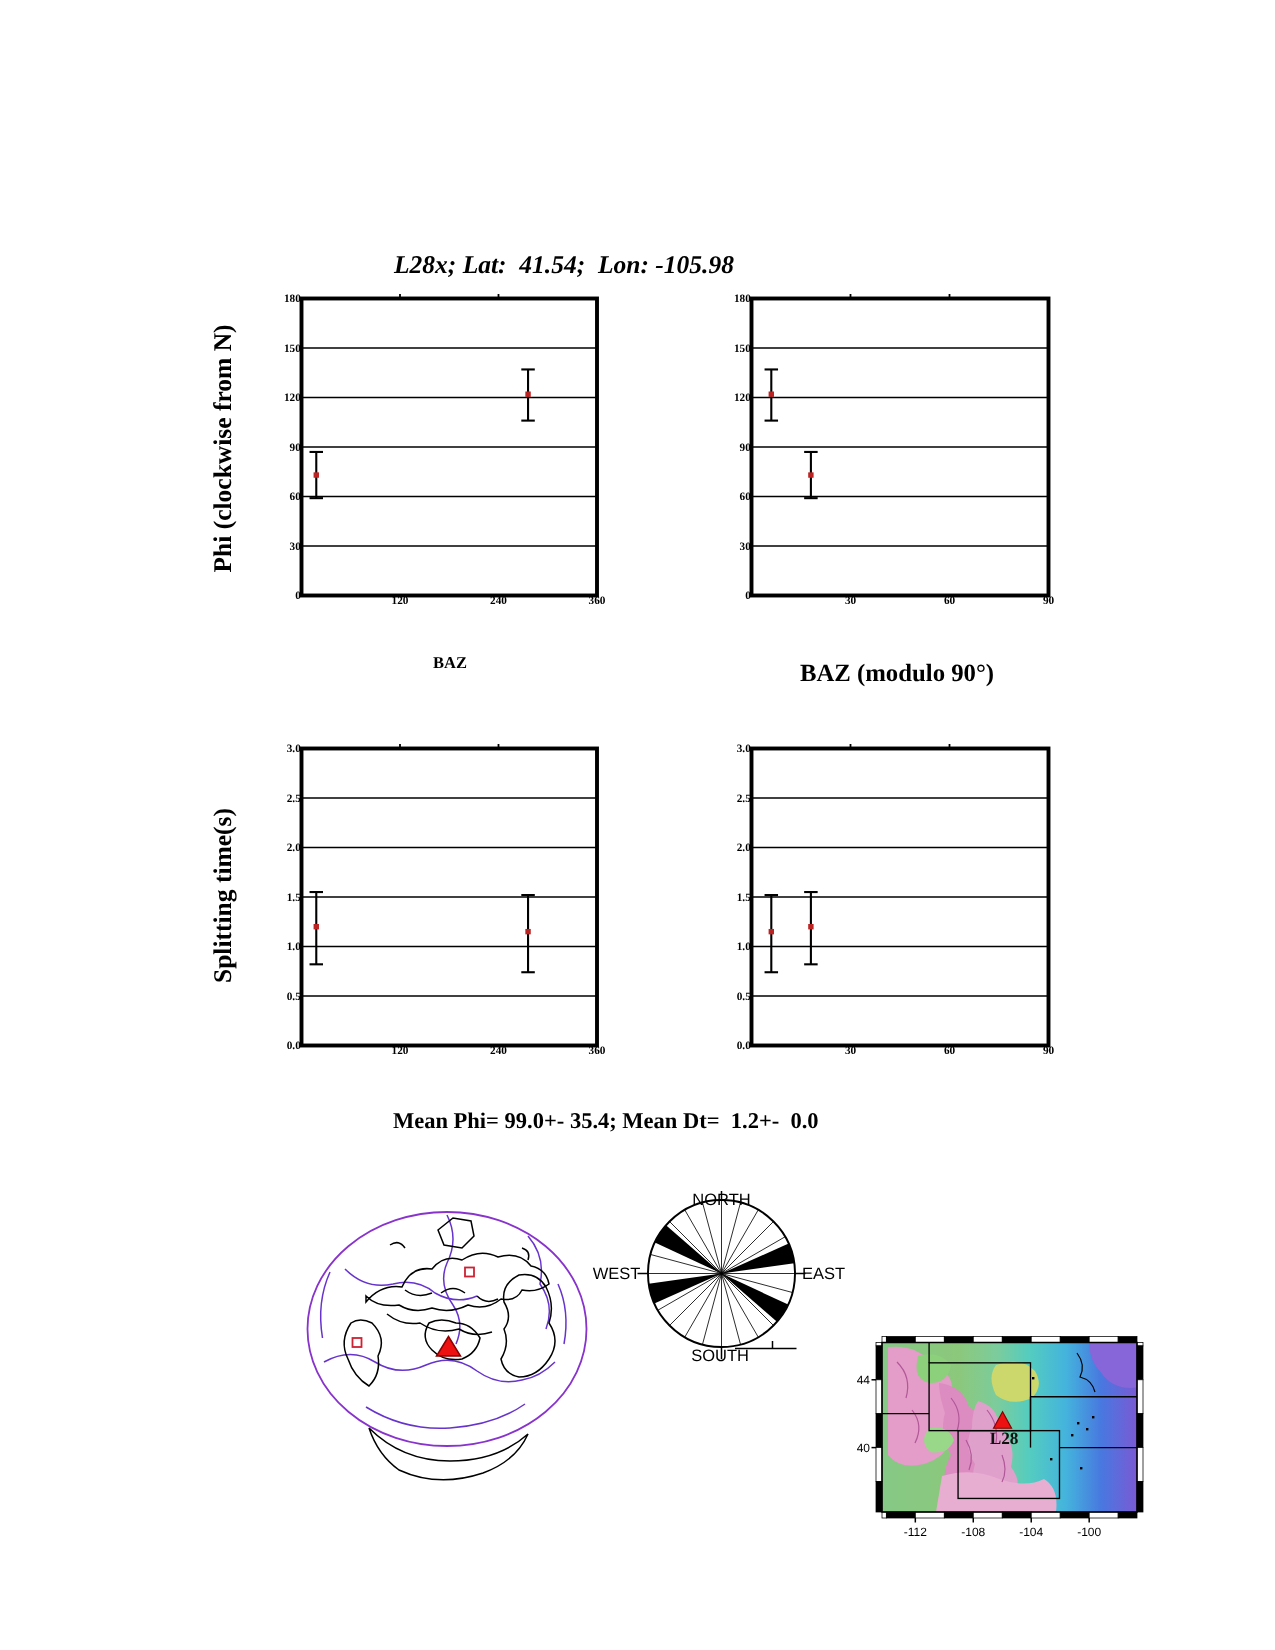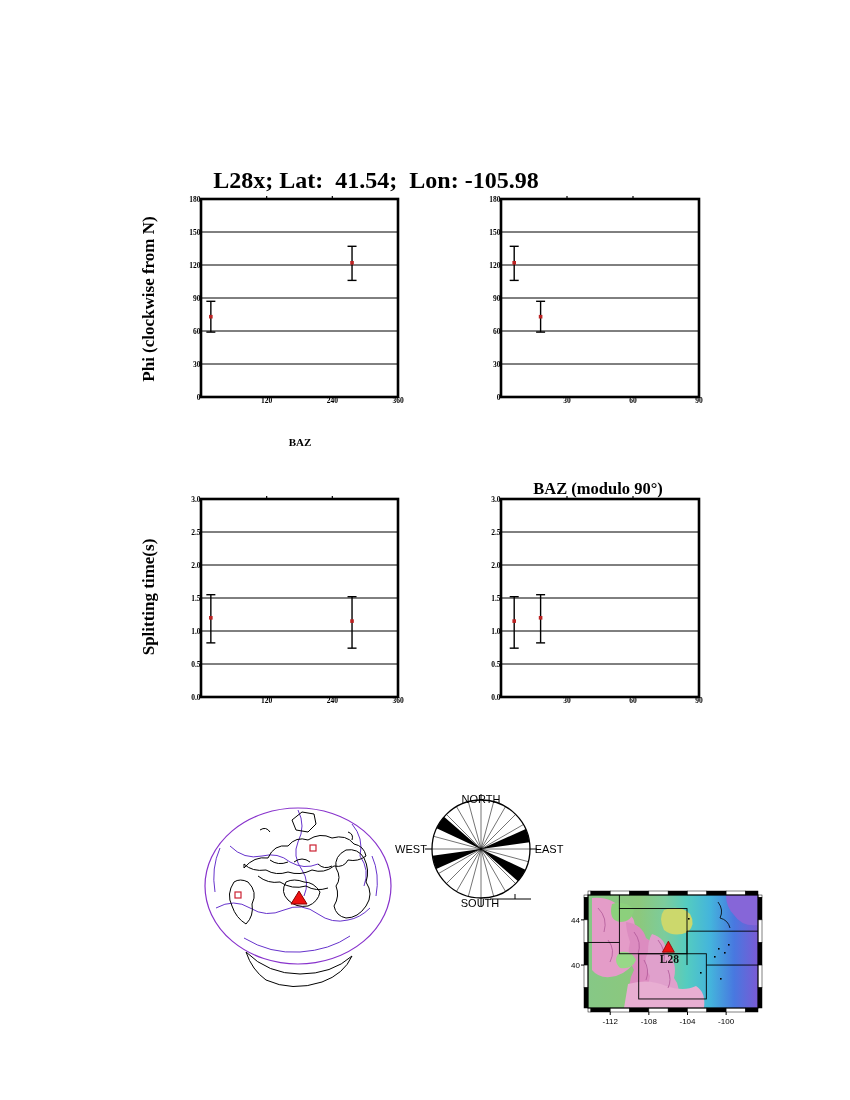--- a/index.html
+++ b/index.html
@@ -1,27 +1,27 @@
 <!DOCTYPE html>
 <html><head>
 <meta charset="utf-8">
 <style>
   html,body{margin:0;padding:0;background:#fff;}
   body{width:850px;height:1100px;overflow:hidden;}
   .page{position:relative;width:850px;height:1100px;background:#fff;
         font-family:"Liberation Serif",serif;font-weight:700;color:#000;}
   .abs{position:absolute;}
-  #title{top:167px;left:0;width:752px;text-align:center;font-size:24px;white-space:pre;}
+  #title{top:167px;left:0;width:752px;text-align:center;font-size:17px;white-space:pre;font-style:italic;}
   .ylab{width:220px;height:22px;text-align:center;font-size:17px;
         transform:rotate(-90deg);transform-origin:center center;}
   #ylab-phi{left:40px;top:288px;}
   #ylab-dt{left:40px;top:586px;}
   .xlab{font-size:11px;transform:translateX(-50%);white-space:pre;}
   #xlab-baz{left:300px;top:436px;}
-  #xlab-bazmod{left:598px;top:439px;font-size:16.5px;margin-top:40px;}
+  #xlab-bazmod{left:598px;top:439px;font-size:16.5px;}
   .stats{font-size:15px;white-space:pre;}
   #stats1{left:262px;top:740px;}
   #stats2{left:191px;top:756px;}
   svg{position:absolute;overflow:visible;}
   svg text.tick{font-family:"Liberation Serif",serif;font-weight:700;font-size:7.5px;fill:#000;}
   svg text.rosetxt{font-family:"Liberation Sans",sans-serif;font-weight:400;font-size:11px;fill:#000;}
   svg text.maptick{font-family:"Liberation Sans",sans-serif;font-weight:400;font-size:8px;fill:#000;}
   svg text.stationlbl{font-family:"Liberation Serif",serif;font-weight:700;font-size:11.5px;fill:#111;}
 </style>
 </head>
@@ -190,20 +190,21 @@
           <line x1="69.1" y1="105.69999999999999" x2="78.1" y2="105.69999999999999" stroke="#000000" stroke-width="1.4"></line>
           <line x1="69.1" y1="153.88" x2="78.1" y2="153.88" stroke="#000000" stroke-width="1.4"></line>
           <rect x="71.8" y="127.00000000000001" width="3.6" height="3.6" fill="#bb2222"></rect>
         </g>
       </g>
     </svg>
 
   <div class="abs xlab" id="xlab-baz">BAZ</div>
   <div class="abs xlab" id="xlab-bazmod">BAZ (modulo 90°)</div>
 
+  <div class="abs stats" id="stats1">Mean Phi= 99.0+- 35.4; Mean Dt=  1.2+-  0.0</div>
 
   <svg id="globe" width="200" height="205" style="left: 200px; top: 790px;">
       <ellipse cx="98" cy="96" rx="93" ry="78" fill="none" stroke="#8833cc" stroke-width="1.2"></ellipse>
       <g stroke="#6633cc" stroke-width="1" fill="none">
         <path d="M16,118 q18,-10 34,0 q16,10 34,2 q18,-8 34,4 q14,10 30,6 q12,-2 22,-12"></path>
         <path d="M98,20 q8,16 0,32 q-6,14 4,28 q8,12 2,26"></path>
         <path d="M30,56 q14,14 32,10 q16,-4 28,6 q14,8 28,2"></path>
         <path d="M152,34 q12,14 8,32 q10,14 4,30"></path>
         <path d="M44,148 q26,16 56,14 q30,-2 50,-16"></path>
         <path d="M20,58 q-9,20 -5,44"></path>

